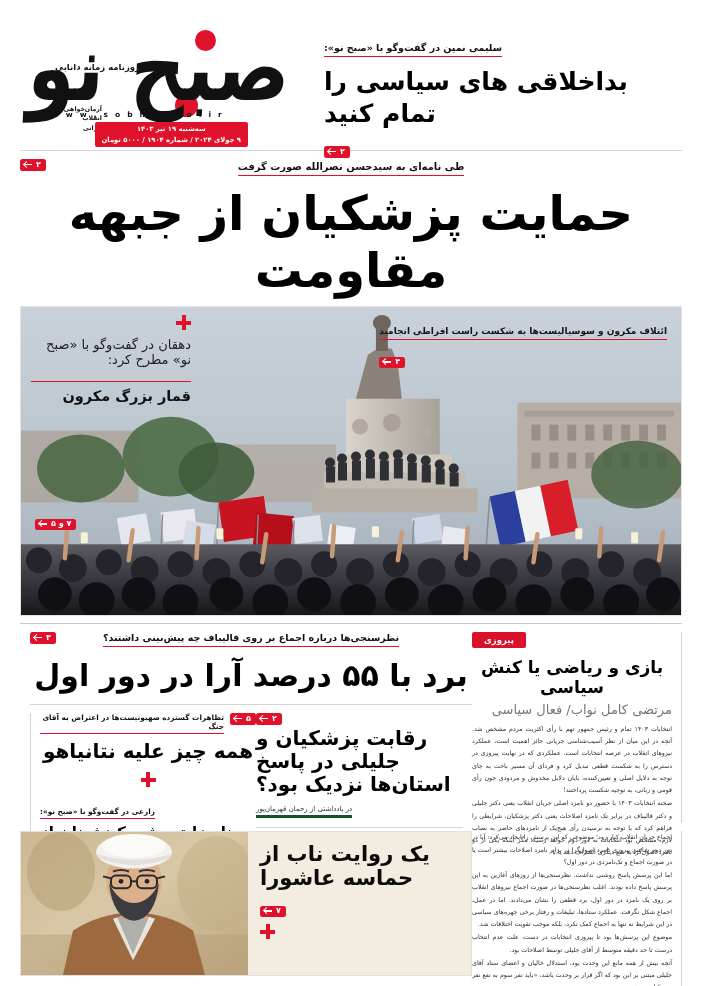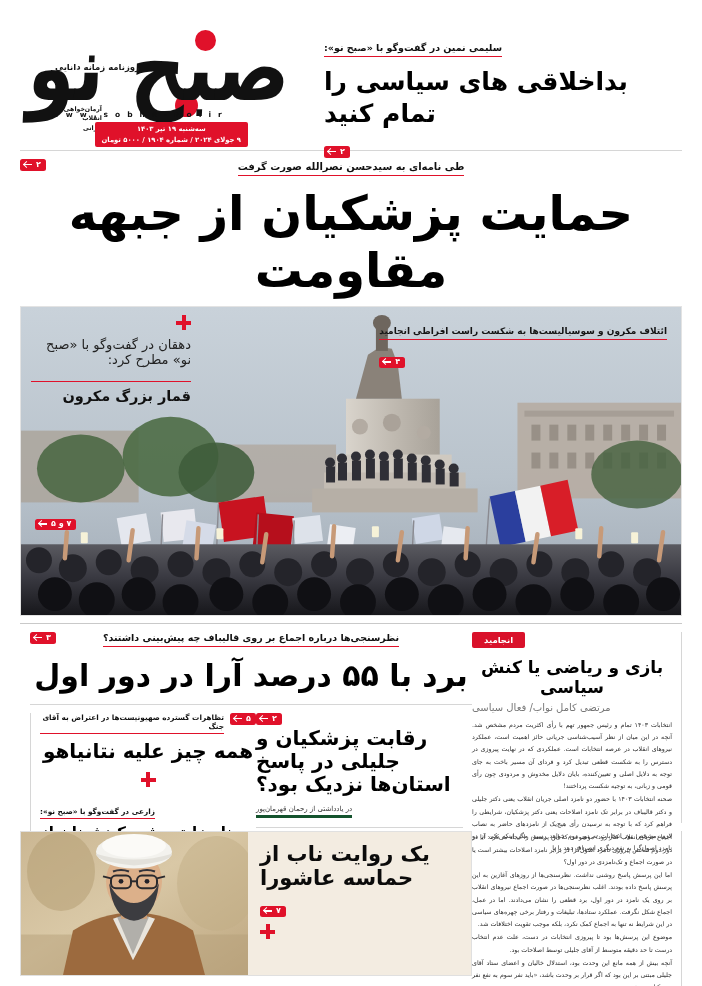--- a/index.html
+++ b/index.html
@@ -409,23 +409,23 @@
   .edit-title {
     clear: both;
     font-size: 17px;
     font-weight: 800;
     color: #000;
     text-align: center;
     letter-spacing: -0.6px;
     padding-top: 2px;
   }
   .edit-byline {
-    font-size: 10px;
+    font-size: 13px;
     color: #777;
-    text-align: left;
+    text-align: right;
     margin-top: 5px;
     margin-bottom: 6px;
   }
   .edit-body {
     font-family: "DejaVu Serif", "Liberation Serif", serif;
     font-size: 6.3px;
     line-height: 1.95;
     color: #2c2c2c;
     text-align: justify;
     text-justify: inter-word;
@@ -810,21 +810,21 @@
               </span>
             </div>
             <div class="mini-hl lf">نامزد انتخابات می‌مانم</div>
           </div>
         </div>
 
       </div>
     </div>
 
     <div class="col-right">
-      <span class="edit-badge">انجامید</span>
+      <span class="edit-badge">پیروزی</span>
       <div class="edit-title">بازی و ریاضی یا کنش سیاسی</div>
       <div class="edit-byline">مرتضی کامل نواب/ فعال سیاسی</div>
       <div class="edit-body">
         <p>انتخابات ۱۴۰۳ تمام و رئیس جمهور تهم با رأی اکثریت مردم مشخص شد. آنچه در این میان از نظر آسیب‌شناسی جریانی حائز اهمیت است، عملکرد نیروهای انقلاب در عرصه انتخابات است. عملکردی که در نهایت پیروزی در دسترس را به شکست قطعی تبدیل کرد و فردای آن مسیر باخت به جای توجه به دلایل اصلی و تعیین‌کننده، بایان دلایل مخدوش و مردودی چون رأی قومی و زبانی، به توجیه شکست پرداختند!</p>
         <p>صحنه انتخابات ۱۴۰۳ با حضور دو نامزد اصلی جریان انقلاب یعنی دکتر جلیلی و دکتر قالیباف در برابر تک نامزد اصلاحات یعنی دکتر پزشکیان، شرایطی را فراهم کرد که با توجه به نرسیدن رأی هیچ‌یک از نامزدهای حاضر به نصاب لازم، مشخص بود انتخابات به دور دوم خواهد رسید، مگر اینکه یکی از دو نامزد اصول‌گرا به نفع دیگری انصراف دهد یا با</p>
       </div>
     </div>
   </div>
 
   <div class="bottom-row">

